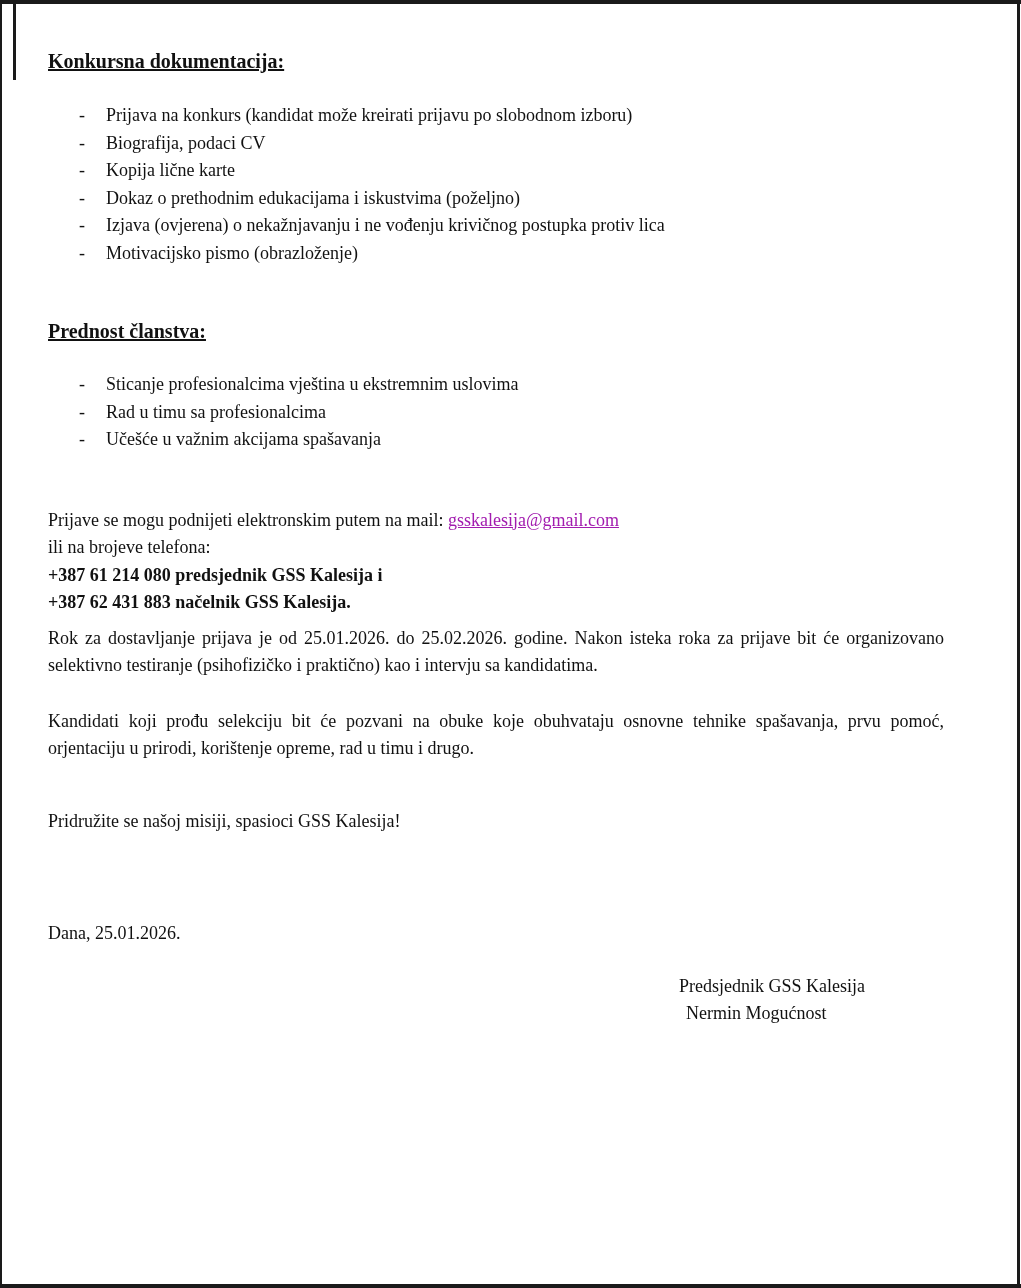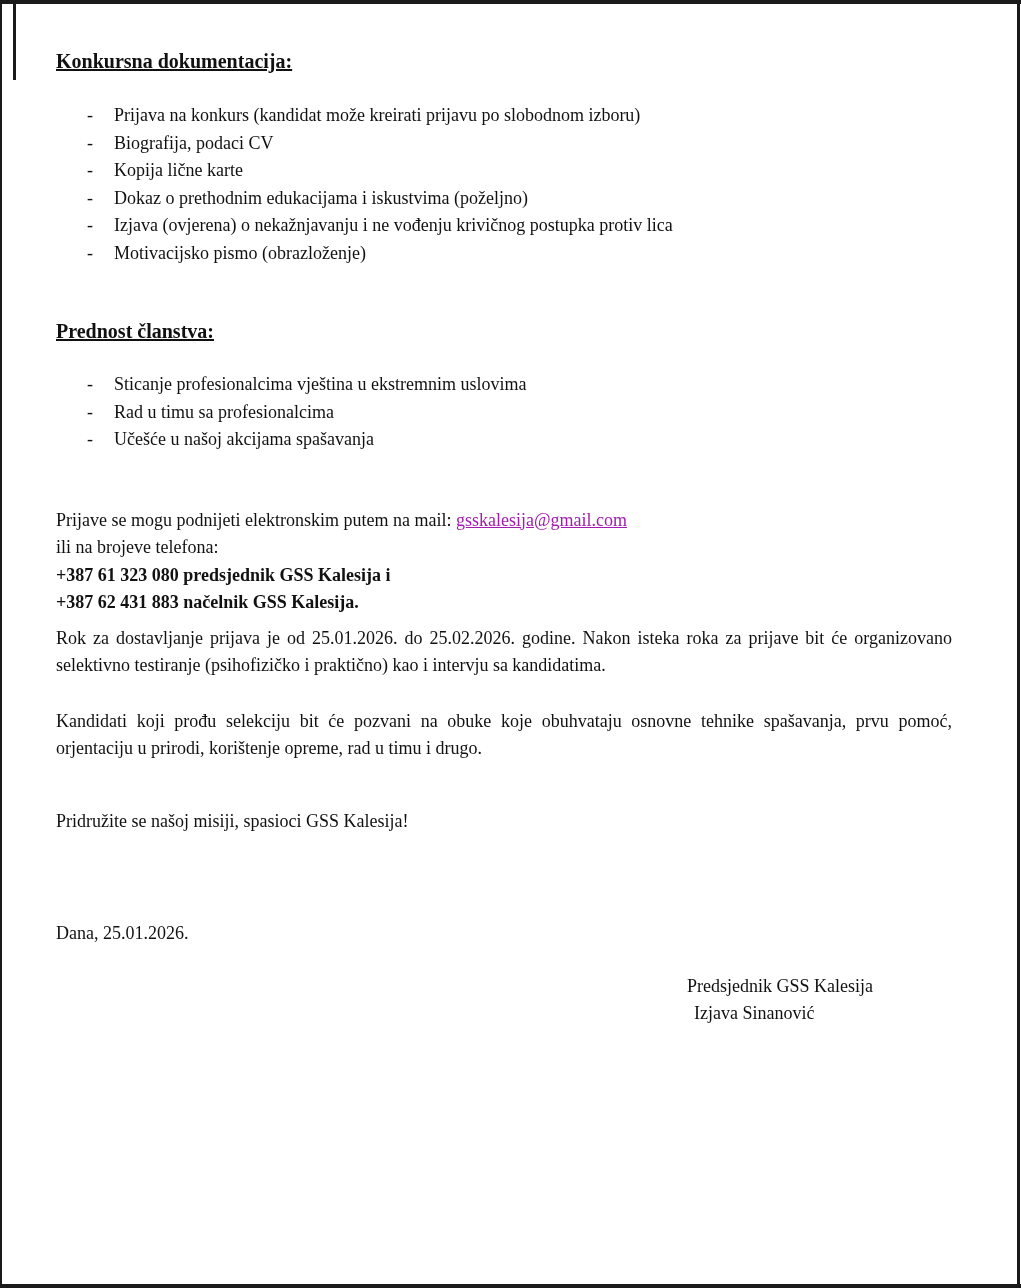--- a/index.html
+++ b/index.html
@@ -14,21 +14,21 @@
   .page { position: absolute; inset: 0; background: #ffffff; }
 
   
   .b-top    { position: absolute; left: 0; top: 0; width: 100%; height: 4px; background: #1a1a1a; }
   .b-bottom { position: absolute; left: 0; top: 1284px; width: 100%; height: 4px; background: #1a1a1a; }
   .b-left   { position: absolute; left: 0; top: 0; width: 2px; height: 100%; background: #1a1a1a; }
   .b-right  { position: absolute; left: 1017px; top: 0; width: 3px; height: 100%; background: #1a1a1a; }
   .b-corner { position: absolute; left: 13px; top: 0; width: 3px; height: 80px; background: #1a1a1a; }
 
   .content {
-    position: absolute; left: 56px; top: 0; width: 896px;
+    position: absolute; left: 48px; top: 0; width: 896px;
     font-size: 18px; line-height: 27.5px;
   }
 
   h2.sec-heading {
     font-size: 20px; font-weight: bold; text-decoration: underline;
     line-height: 28px;
   }
   .h1 { margin-top: 47px; }
   .h2 { margin-top: 50px; }
 
@@ -76,37 +76,37 @@
       <li>Dokaz o prethodnim edukacijama i iskustvima (poželjno)</li>
       <li>Izjava (ovjerena) o nekažnjavanju i ne vođenju krivičnog postupka protiv lica</li>
       <li>Motivacijsko pismo (obrazloženje)</li>
     </ul>
 
     <h2 class="sec-heading h2">Prednost članstva:</h2>
 
     <ul class="doc-list list-2">
       <li>Sticanje profesionalcima vještina u ekstremnim uslovima</li>
       <li>Rad u timu sa profesionalcima</li>
-      <li>Učešće u našoj akcijama spašavanja</li>
+      <li>Učešće u važnim akcijama spašavanja</li>
     </ul>
 
     <div class="contact-block">
       <div><span>Prijave se mogu podnijeti elektronskim putem na mail: </span><a class="email-link">gsskalesija@gmail.com</a></div>
       <div>ili na brojeve telefona:</div>
-      <div class="bold-line">+387 61 323 080 predsjednik GSS Kalesija i</div>
+      <div class="bold-line">+387 61 214 080 predsjednik GSS Kalesija i</div>
       <div class="bold-line">+387 62 431 883 načelnik GSS Kalesija.</div>
     </div>
 
     <p class="justified p-deadline">Rok za dostavljanje prijava je od 25.01.2026. do 25.02.2026. godine. Nakon isteka roka za prijave bit će organizovano selektivno testiranje (psihofizičko i praktično) kao i intervju sa kandidatima.</p>
 
     <p class="justified p-training"><span>Kandidati koji prođu selekciju bit će pozvani na obuke koje obuhvataju osnovne tehnike spašavanja, prvu pomoć, orjentaciju u prirodi, korištenje opreme, rad u timu i drugo.</span><br></p>
 
     <p class="p-closing">Pridružite se našoj misiji, spasioci GSS Kalesija!</p>
 
     <p class="p-date">Dana, 25.01.2026.</p>
 
     <div class="signature">
       <div>Predsjednik GSS Kalesija</div>
-      <div class="sig-name">Izjava Sinanović</div>
+      <div class="sig-name">Nermin Mogućnost</div>
     </div>
 
   </div>
 </div>
 
 </body></html>

